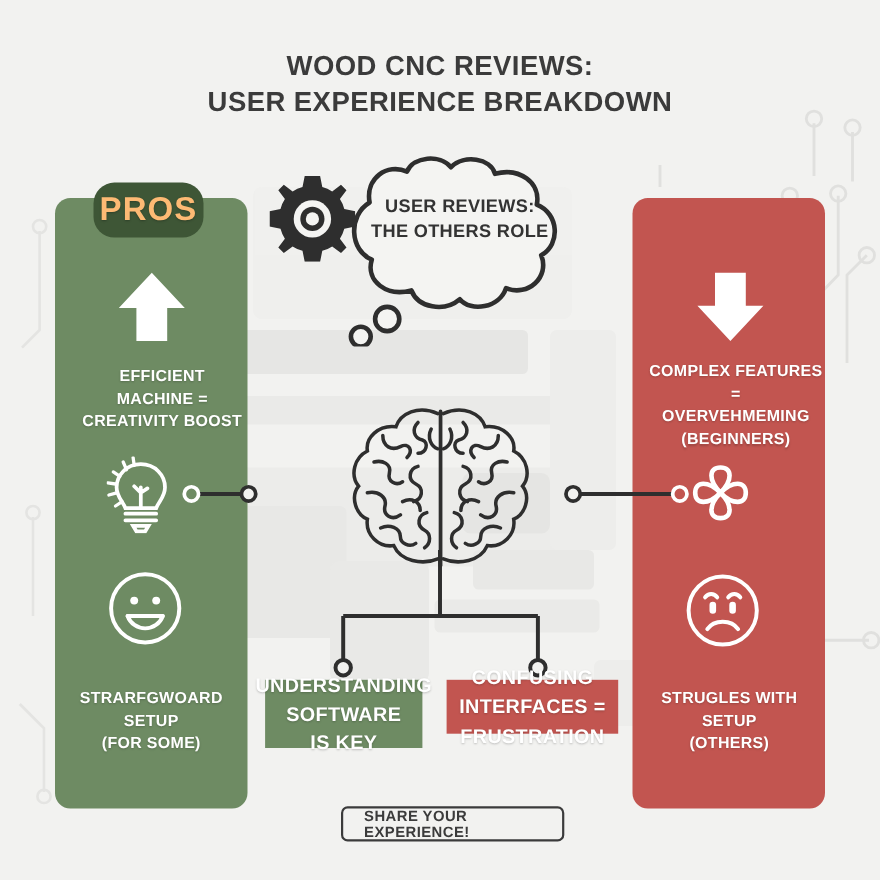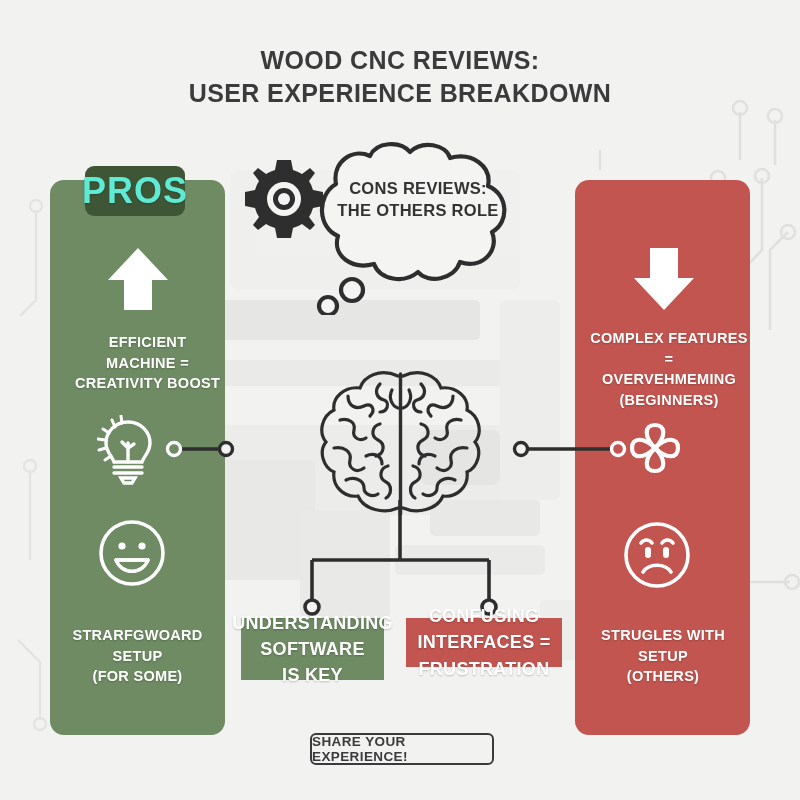--- a/index.html
+++ b/index.html
@@ -30,24 +30,24 @@
   
   .panel{
     position:absolute;z-index:3;
     border-radius:14px;
   }
   .panel-pros{left:50px;top:180px;width:175px;height:555px;background:#6e8b63;}
   .panel-cons{left:575px;top:180px;width:175px;height:555px;background:#c25550;}
 
   .panel-tab{
     position:absolute;z-index:5;
-    border-radius:9px;
-    color:#5eead4;
+    border-radius:19px;
+    color:#fdba74;
     font-weight:bold;
-    font-size:36px;
+    font-size:30px;
     letter-spacing:1px;
     display:flex;align-items:center;justify-content:center;
     text-shadow:0 1px 2px rgba(0,0,0,.25);
   }
   .tab-pros{left:85px;top:166px;width:100px;height:50px;background:#3e5636;}
   .tab-cons{left:612px;top:166px;width:100px;height:50px;background:#8e2a22;}
 
   
   .panel-text{
     position:absolute;z-index:5;
@@ -100,21 +100,21 @@
   }
   .bbox-green{left:241px;top:618px;width:143px;height:62px;background:#6e8b63;}
   .bbox-red{left:406px;top:618px;width:156px;height:49px;background:#c25550;}
 
   
   .share{
     position:absolute;left:310px;top:733px;width:180px;height:28px;
     z-index:6;border:2.5px solid #3b3b3b;border-radius:6px;
     background:#f2f2f0;
     display:flex;align-items:center;justify-content:center;
-    color:#3b3b3b;font-weight:bold;font-size:13.5px;letter-spacing:.4px;
+    color:#3b3b3b;font-weight:bold;font-size:13.5px;letter-spacing:.4px;padding-left:19px;
   }
 </style>
 </head>
 <body>
 
 <div id="stage">
 
   <svg class="bg-layer" viewBox="0 0 800 800" xmlns="http://www.w3.org/2000/svg">
     <rect x="0" y="0" width="800" height="800" fill="#f2f2f0"></rect>
     <g stroke="#e3e3e1" stroke-width="3" fill="none" opacity="0.95">
@@ -261,21 +261,21 @@
                C200 112 180 130 160 122
                C154 140 128 144 118 132
                C104 144 80 140 74 124
                C52 130 32 116 38 96
                C18 88 16 56 36 44 Z"></path>
       <circle cx="52" cy="150" r="11"></circle>
       <circle cx="28" cy="166" r="9"></circle>
     </svg>
   </div>
   <div class="bubble-text">
-    <div>CONS REVIEWS:</div>
+    <div>USER REVIEWS:</div>
     <div>THE OTHERS ROLE</div>
   </div>
 
   <div class="ico gear">
     <svg width="78" height="78" viewBox="0 0 78 78" xmlns="http://www.w3.org/2000/svg">
       <path fill="#2e2e2e" d="M39 0 L46 0 L48 10 A30 30 0 0 1 57 14 L65 8 L70 13 L64 21
         A30 30 0 0 1 68 30 L78 32 L78 39 L78 46 L68 48 A30 30 0 0 1 64 57 L70 65 L65 70
         L57 64 A30 30 0 0 1 48 68 L46 78 L39 78 L32 78 L30 68 A30 30 0 0 1 21 64 L13 70
         L8 65 L14 57 A30 30 0 0 1 10 48 L0 46 L0 39 L0 32 L10 30 A30 30 0 0 1 14 21
         L8 13 L13 8 L21 14 A30 30 0 0 1 30 10 L32 0 Z"></path>

